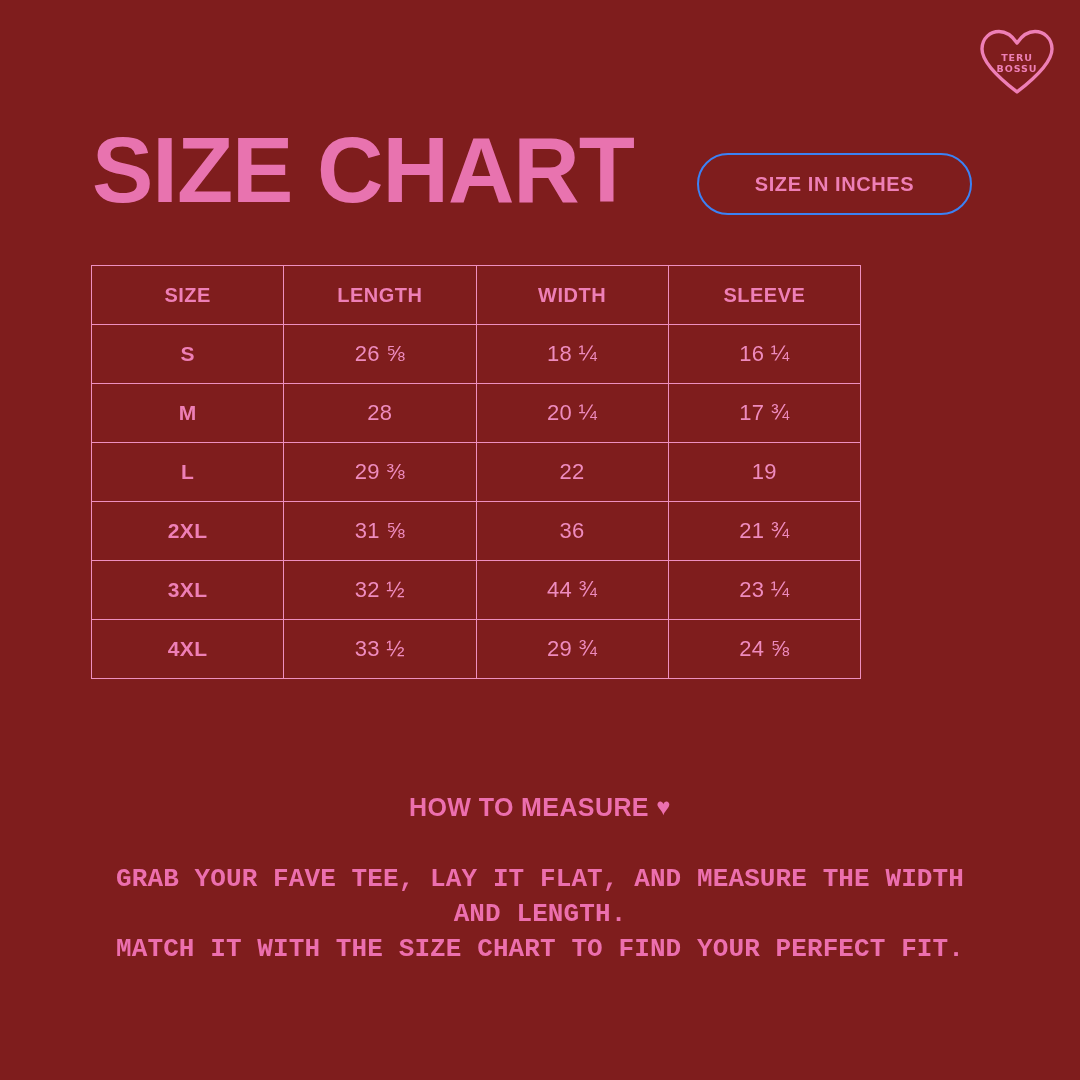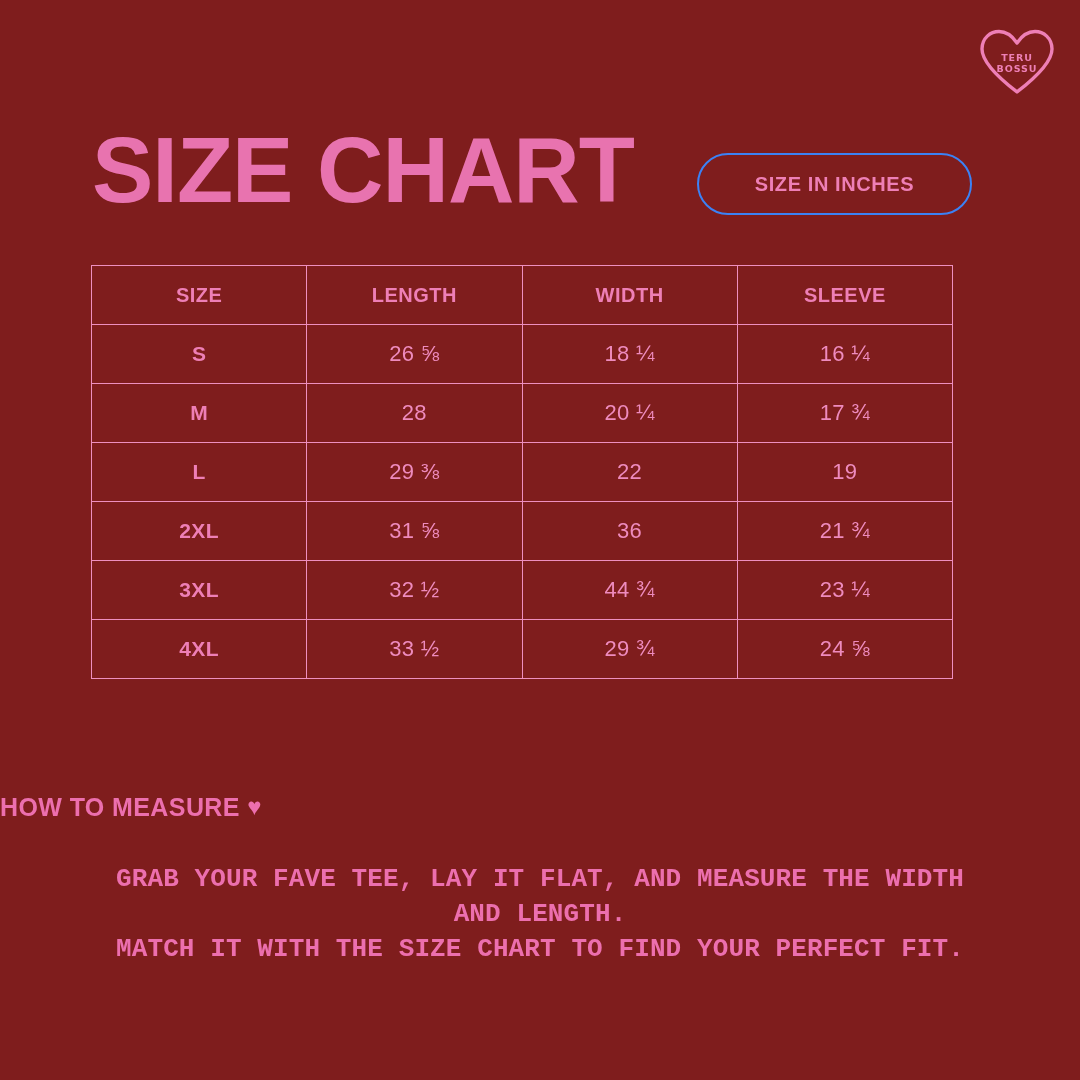--- a/index.html
+++ b/index.html
@@ -69,21 +69,21 @@
     font-size:20px;
     letter-spacing:0.6px;
     color:#EE7FB6;
     white-space:nowrap;
   }
 
   
   .table {
     position:absolute;
     left:91px; top:265px;
-    width:862px;
+    width:770px;
     border:1.6px solid #EE8FC0;
     border-collapse:collapse;
     table-layout:fixed;
   }
   .table td, .table th {
     border:1.6px solid #EE8FC0;
     height:59px;
     text-align:center;
     vertical-align:middle;
     padding:0;
@@ -107,21 +107,21 @@
     font-weight:400;
     font-size:22px;
     letter-spacing:0.3px;
     color:#EE8BBE;
   }
 
   
   .howto {
     position:absolute;
     left:0; top:793px; width:1080px;
-    text-align:left;
+    text-align:center;
     font-family:"Liberation Sans", sans-serif;
     font-weight:700;
     font-size:25px;
     letter-spacing:0.4px;
     color:#EC6FAE;
   }
   .howto .heart { font-size:24px; display:inline-block; vertical-align:1px; }
 
   .instructions {
     position:absolute;

